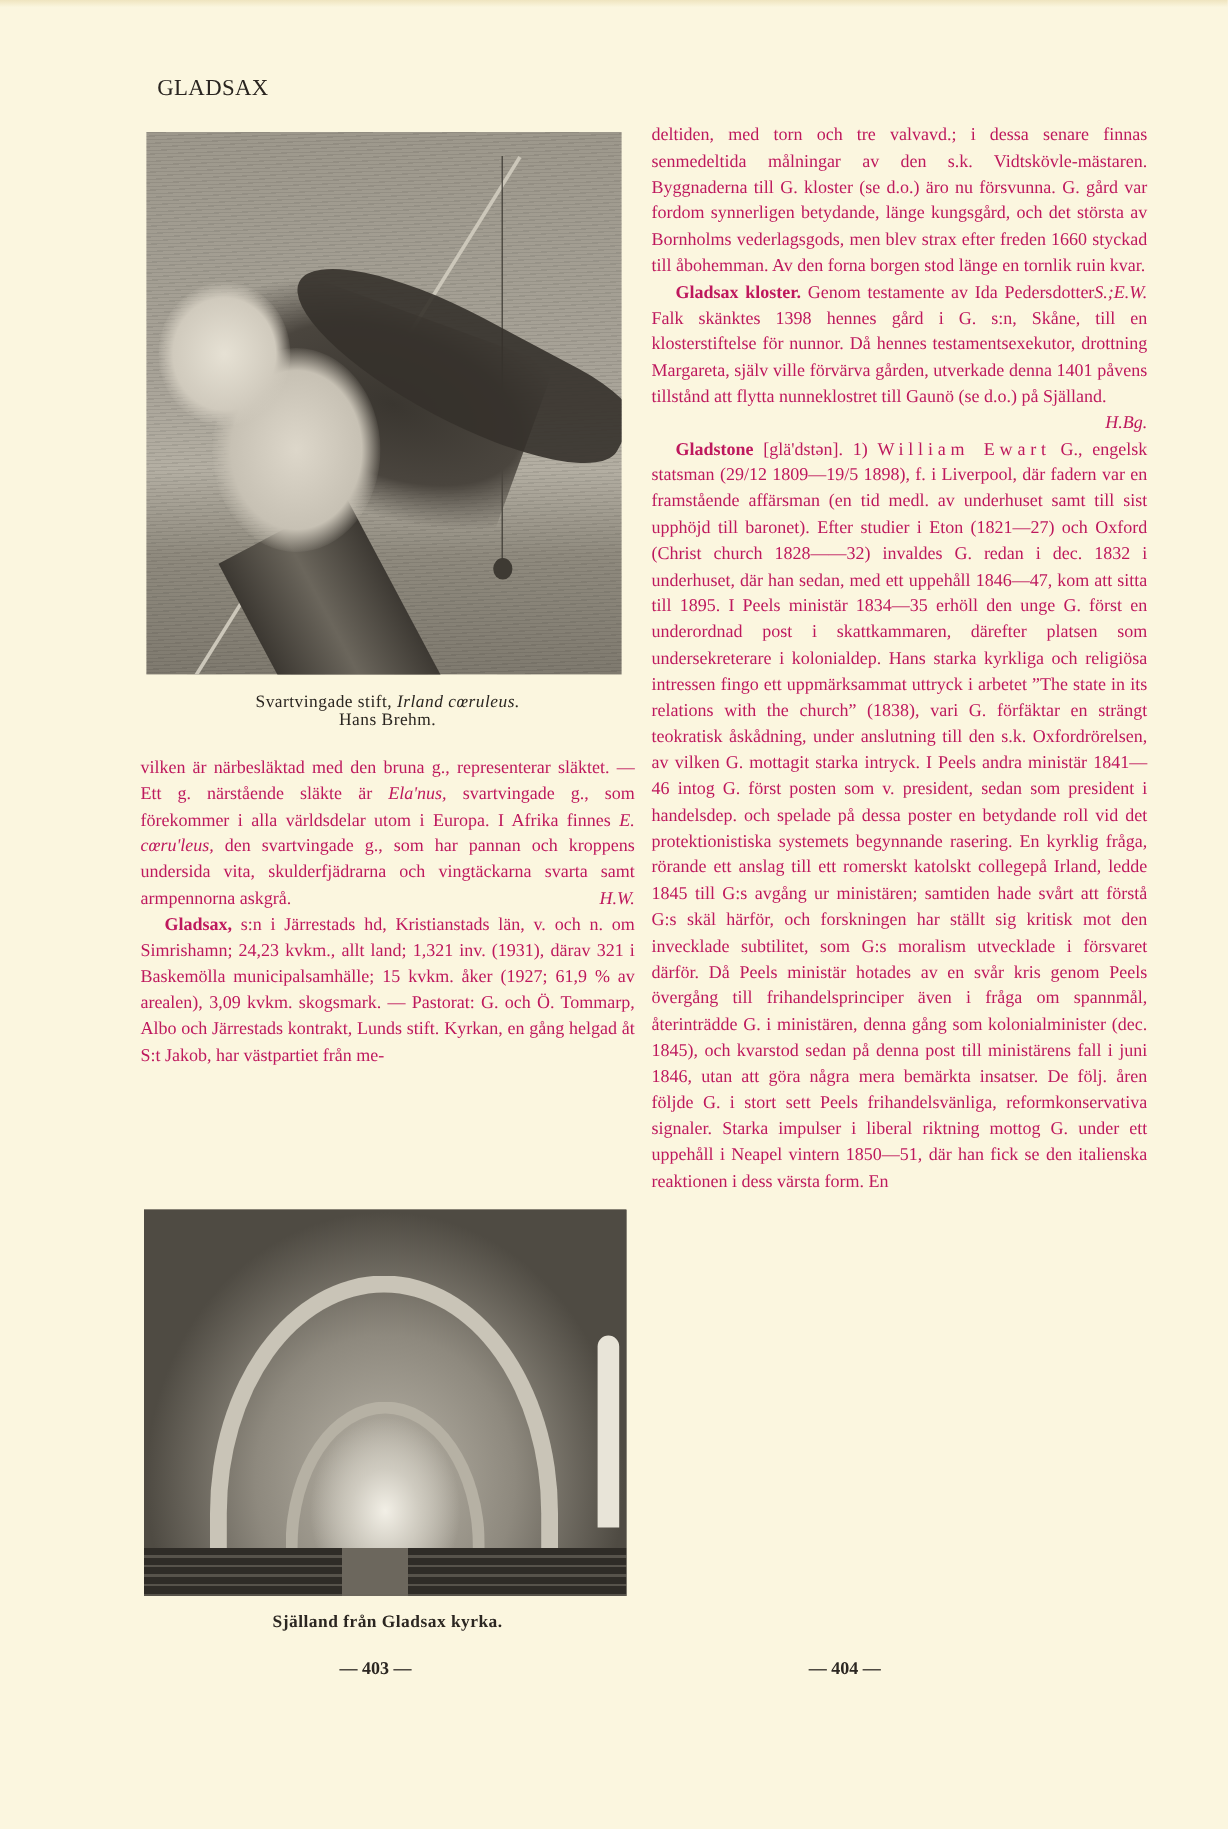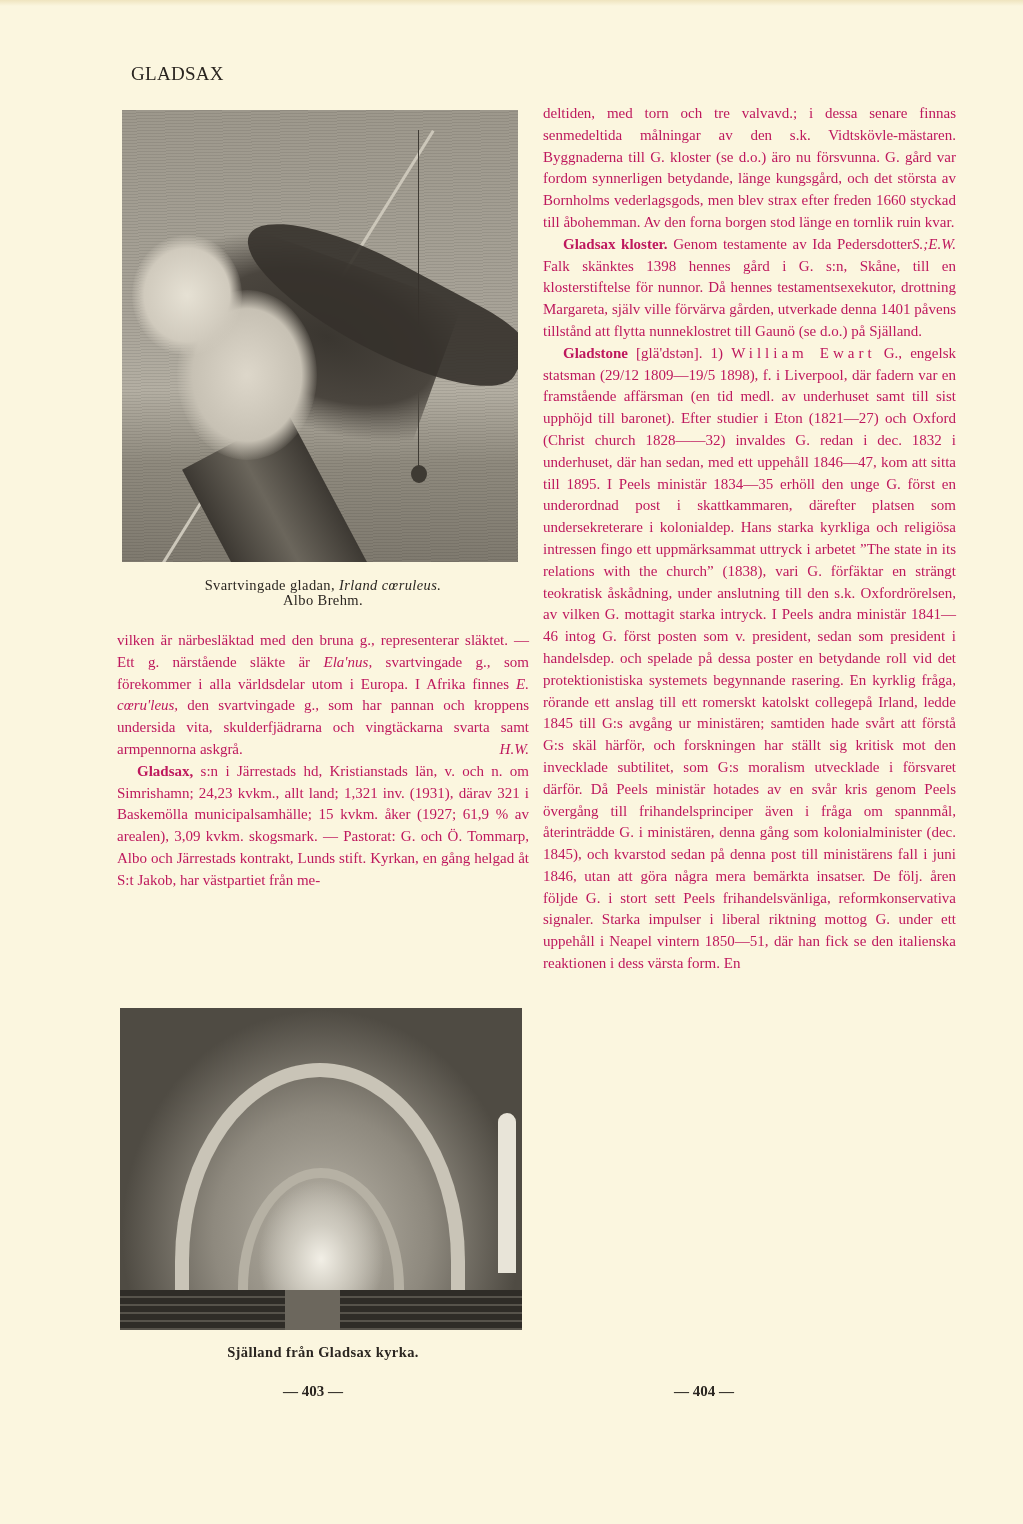--- a/index.html
+++ b/index.html
@@ -165,38 +165,39 @@
   <div class="pole"></div>
   <div class="string"></div>
   <div class="weight"></div>
   <div class="post"></div>
   <div class="bird-body"></div>
   <div class="bird-wing"></div>
   <div class="bird-chest"></div>
   <div class="bird-head"></div>
 </div>
 <div class="caption cap-bird">
-  <div><span>Svartvingade gladan, </span><span class="i">Irland cœruleus.</span></div>
-  <div>Albo Brehm.</div>
+  <div><span>Svartvingade stift, </span><span class="i">Irland cœruleus.</span></div>
+  <div>Hans Brehm.</div>
 </div>
 
 <div class="col col-left">
   <p><span>vilken är närbesläktad med den bruna g., representerar släktet. — Ett g. närstående släkte är </span><span class="i">Ela'nus,</span><span> svartvingade g., som förekommer i alla världsdelar utom i Europa.  I Afrika finnes </span><span class="i">E. cœru'leus,</span><span> den svartvingade g., som har pannan och kroppens undersida vita, skulderfjädrarna och vingtäckarna svarta samt armpennorna askgrå.</span><span class="sig">H.W.</span></p>
   <p class="indent"><span class="b">Gladsax,</span><span> s:n i Järrestads hd, Kristianstads län, v. och n. om Simrishamn; 24,23 kvkm., allt land; 1,321 inv. (1931), därav 321 i Baskemölla municipalsamhälle; 15 kvkm. åker (1927; 61,9 % av arealen), 3,09 kvkm. skogsmark. — Pastorat: G. och Ö. Tommarp, Albo och Järrestads kontrakt, Lunds stift.  Kyrkan, en gång helgad åt S:t Jakob, har västpartiet från me-</span></p>
 </div>
 
 <div class="figure fig-church">
   <div class="arch-outer"></div>
   <div class="arch-inner"></div>
   <div class="window"></div>
   <div class="pews"></div>
   <div class="aisle"></div>
 </div>
 <div class="caption cap-church">Själland från Gladsax kyrka.</div>
 
 <div class="col col-right">
   <p><span>deltiden, med torn och tre valvavd.; i dessa senare finnas senmedeltida målningar av den s.k. Vidtskövle-mästaren.  Byggnaderna till G. kloster (se d.o.) äro nu försvunna.  G. gård var fordom synnerligen betydande, länge kungsgård, och det största av Bornholms vederlagsgods, men blev strax efter freden 1660 styckad till åbohemman.  Av den forna borgen stod länge en tornlik ruin kvar.</span> <span class="sig">S.;E.W.</span></p>
   <p class="indent"><span class="b">Gladsax kloster.</span><span> Genom testamente av Ida Pedersdotter Falk skänktes 1398 hennes gård i G. s:n, Skåne, till en klosterstiftelse för nunnor.  Då hennes testamentsexekutor, drottning Margareta, själv ville förvärva gården, utverkade denna 1401 påvens tillstånd att flytta nunneklostret till Gaunö (se d.o.) på Själland.</span></p>
+  <div class="sig-line">H.Bg.</div>
   <p class="indent"><span class="b">Gladstone</span><span> [glä'dstən]. 1) </span><span class="sp">William Ewart</span><span> G., engelsk statsman (29/12 1809—19/5 1898), f. i Liverpool, där fadern var en framstående affärsman (en tid medl. av underhuset samt till sist upphöjd till baronet).  Efter studier i Eton (1821—27) och Oxford (Christ church 1828——32) invaldes G. redan i dec. 1832 i underhuset, där han sedan, med ett uppehåll 1846—47, kom att sitta till 1895.  I Peels ministär 1834—35 erhöll den unge G. först en underordnad post i skattkammaren, därefter platsen som undersekreterare i kolonialdep.  Hans starka kyrkliga och religiösa intressen fingo ett uppmärksammat uttryck i arbetet ”The state in its relations with the church” (1838), vari G. förfäktar en strängt teokratisk åskådning, under anslutning till den s.k. Oxfordrörelsen, av vilken G. mottagit starka intryck.  I Peels andra ministär 1841—46 intog G. först posten som v. president, sedan som president i handelsdep. och spelade på dessa poster en betydande roll vid det protektionistiska systemets begynnande rasering.  En kyrklig fråga, rörande ett anslag till ett romerskt katolskt collegepå Irland, ledde 1845 till G:s avgång ur ministären; samtiden hade svårt att förstå G:s skäl härför, och forskningen har ställt sig kritisk mot den invecklade subtilitet, som G:s moralism utvecklade i försvaret därför.  Då Peels ministär hotades av en svår kris genom Peels övergång till frihandelsprinciper även i fråga om spannmål, återinträdde G. i ministären, denna gång som kolonialminister (dec. 1845), och kvarstod sedan på denna post till ministärens fall i juni 1846, utan att göra några mera bemärkta insatser.  De följ. åren följde G. i stort sett Peels frihandelsvänliga, reformkonservativa signaler.  Starka impulser i liberal riktning mottog G. under ett uppehåll i Neapel vintern 1850—51, där han fick se den italienska reaktionen i dess värsta form.  En</span></p>
 </div>
 
 <div class="folio folio-left">— 403 —</div>
 <div class="folio folio-right">— 404 —</div>
 
 </body></html>

